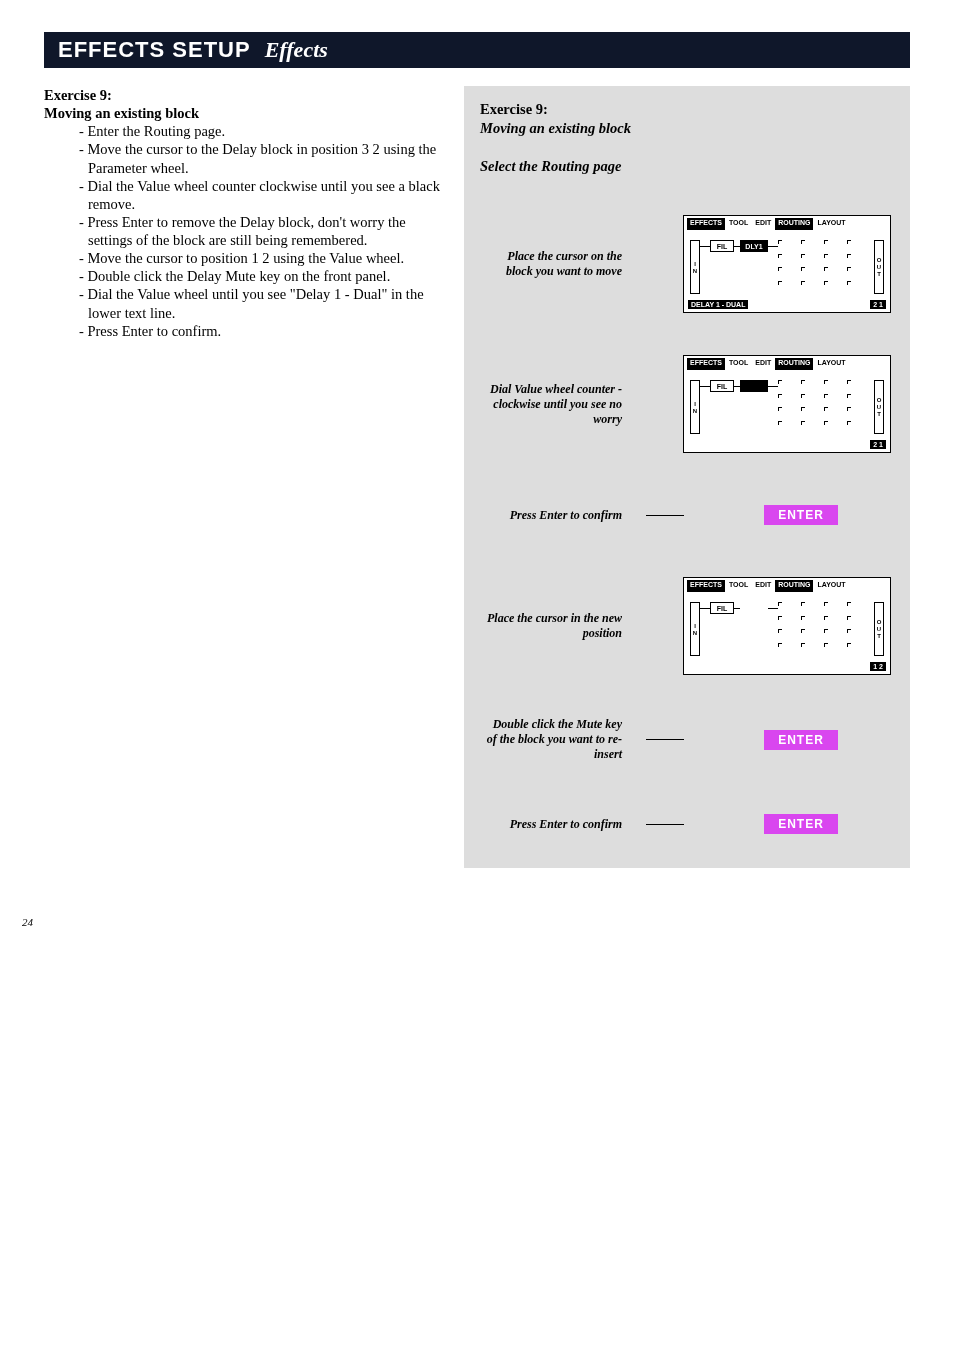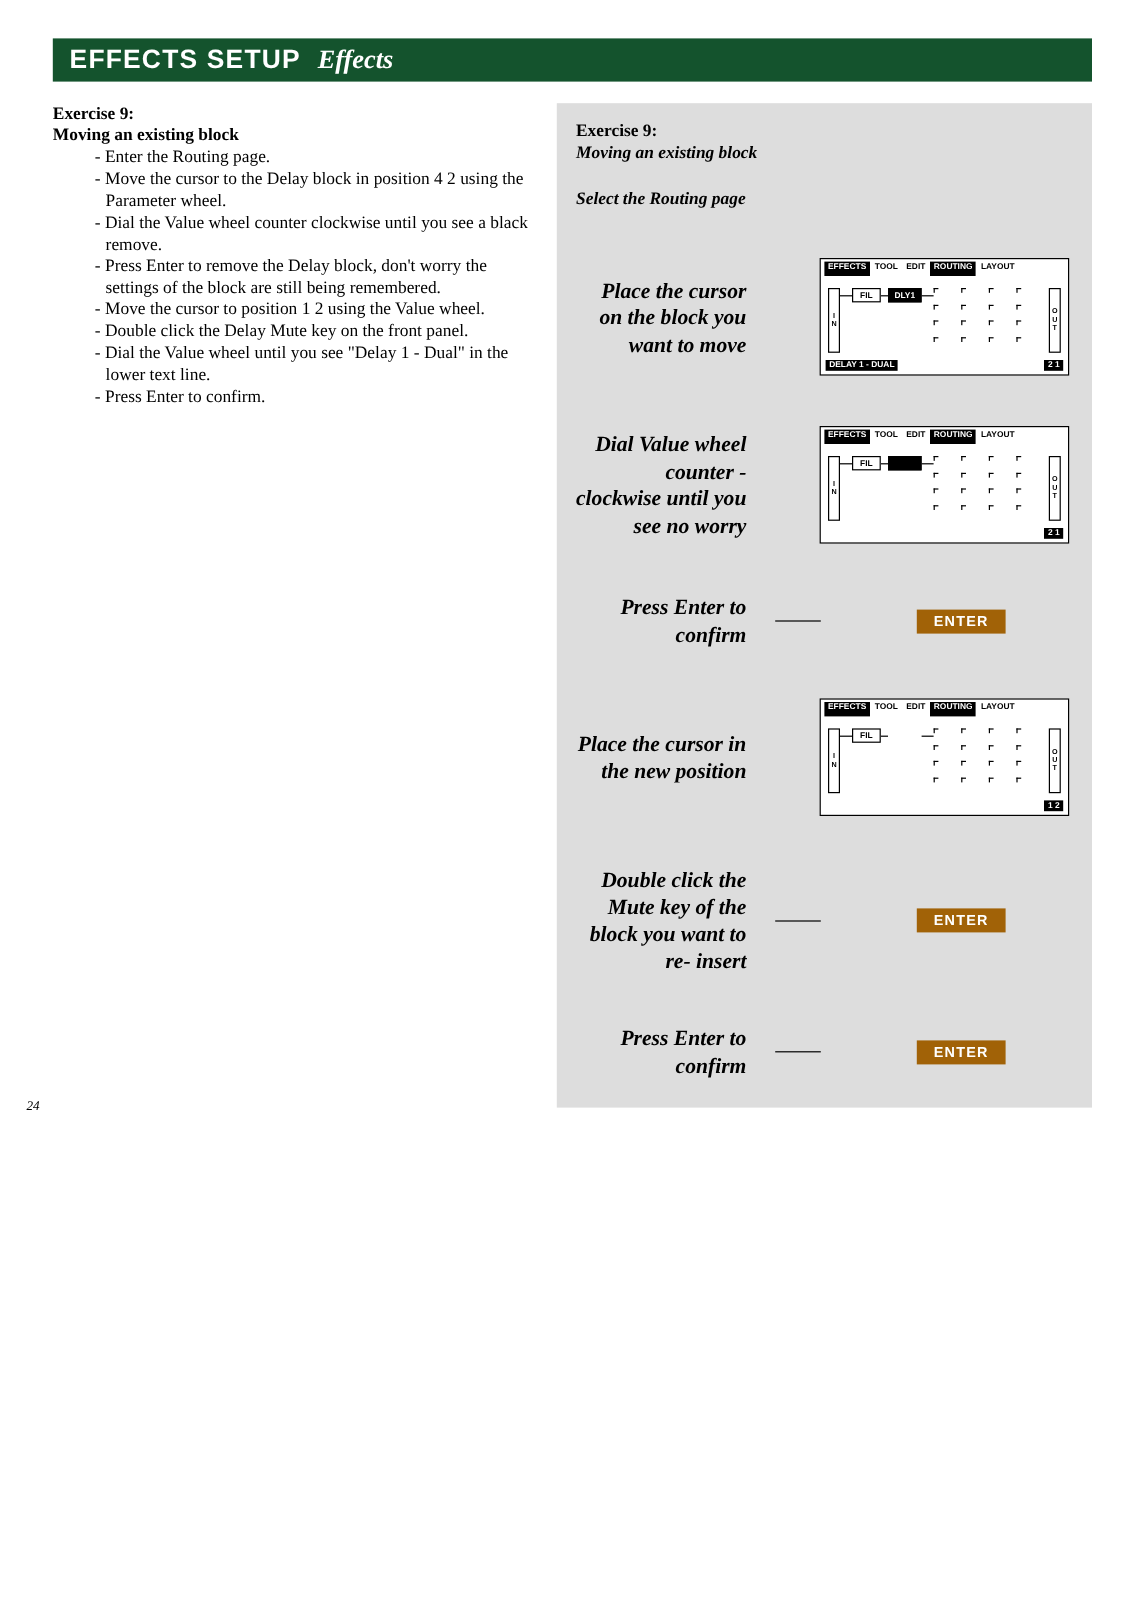--- a/index.html
+++ b/index.html
@@ -10,21 +10,21 @@
     font-family: "Times New Roman", Times, serif;
     color: #000;
     position: relative;
   }
   .header-bar {
     position: absolute;
     top: 32px;
     left: 44px;
     right: 44px;
     height: 36px;
-    background: #14532d;
+    background: #0f172a;
     color: #fff;
     display: flex;
     align-items: center;
     padding-left: 14px;
   }
   .header-bar .ht1 {
     font-family: Arial, Helvetica, sans-serif;
     font-weight: 800;
     font-size: 22px;
     letter-spacing: 1px;
@@ -84,21 +84,21 @@
     align-items: center;
     gap: 10px;
     min-height: 95px;
   }
   .step-row.tight { min-height: 40px; gap: 24px; }
   .step-label {
     width: 142px;
     text-align: right;
     font-weight: 700;
     font-style: italic;
-    font-size: 18px;
+    font-size: 12px;
     line-height: 1.25;
     flex-shrink: 0;
   }
   .connector {
     width: 38px;
     height: 1px;
     background: #000;
     flex-shrink: 0;
     opacity: 0;
   }
@@ -187,21 +187,21 @@
   .lcd .corners div::after  { top:0; left:0; width:1px; height:4px;}
   .lcd .footer {
     position:absolute; bottom:2px; left:4px; right:4px; height:12px;
     display:flex; justify-content:space-between; align-items:center;
     font-size:7px; font-weight:700;
   }
   .lcd .footer .fl { background:#000; color:#fff; padding:1px 3px;}
   .lcd .footer .fr { background:#000; color:#fff; padding:1px 3px;}
   
   .btn {
-    background:#a16207;
+    background:#d946ef;
     font-family: Arial, Helvetica, sans-serif;
     font-weight:700;
     font-size:12px;
     color:#fff;
     padding:3px 14px;
     letter-spacing:1px;
   }
   .page-num {
     position: absolute;
     left: 22px;
@@ -218,21 +218,21 @@
   <span class="ht2">Effects</span>
 </div>
 
 <div class="content">
 
   <div class="left-col">
     <p class="ex-title">Exercise 9:</p>
     <p class="ex-title">Moving an existing block</p>
     <ul>
       <li>Enter the Routing page.</li>
-      <li>Move the cursor to the Delay block in position 4 2 using the Parameter wheel.</li>
+      <li>Move the cursor to the Delay block in position 3 2 using the Parameter wheel.</li>
       <li>Dial the Value wheel counter clockwise until you see a black remove.</li>
       <li>Press Enter to remove the Delay block, don't worry the settings of the block are still being remembered.</li>
       <li>Move the cursor to position 1 2 using the Value wheel.</li>
       <li>Double click the Delay Mute key on the front panel.</li>
       <li>Dial the Value wheel until you see "Delay 1 - Dual" in the lower text line.</li>
       <li>Press Enter to confirm.</li>
     </ul>
   </div>
 
   <div class="right-col">

